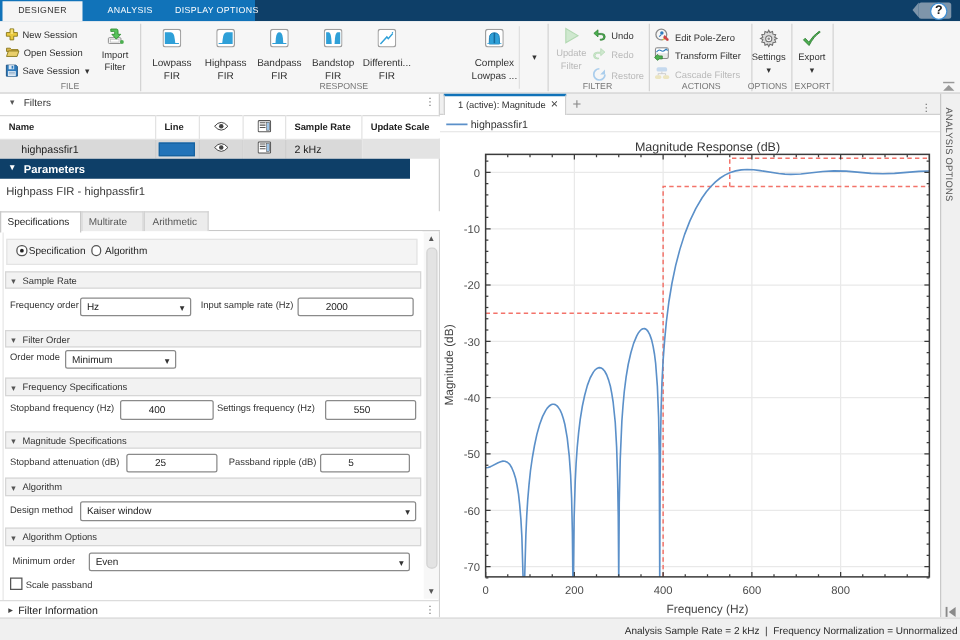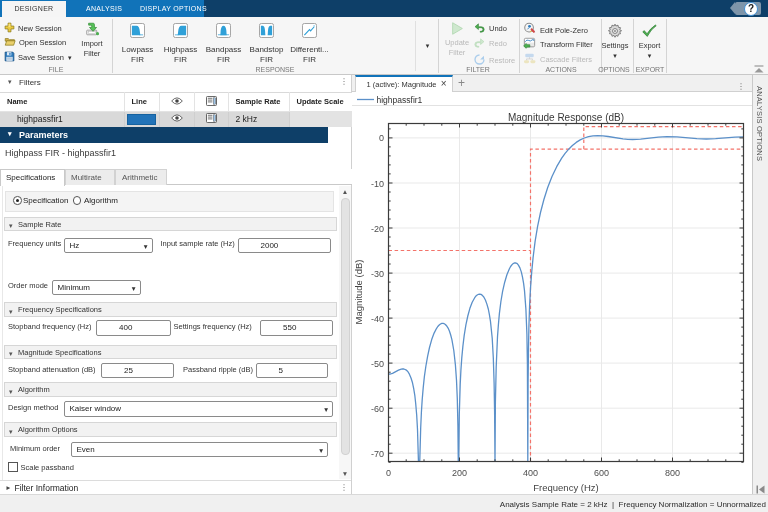--- a/index.html
+++ b/index.html
@@ -148,20 +148,29 @@
     </div>
     <div class="gbtn" style="left:288px">
       <div class="gico"><svg width="15" height="15" viewBox="0 0 16 16">
           <rect x="0.5" y="0.5" width="15" height="15" rx="2" fill="#fff" stroke="#9e9e9e"></rect>
           <path d="M2.5,13 L8,7 l1.2,1.5 L13,4" stroke="#2fa0d8" stroke-width="1.2" fill="none"></path>
           <path d="M12,3 l1.5,-0.5 -0.4,1.6" fill="#2fa0d8"></path>
           <path d="M8.6,10.5 v0.01 M9.2,12.5 v0.01" stroke="#888" stroke-width="1.2"></path>
         </svg></div>
       <div class="glab">Differenti...<br>FIR</div>
     </div>
+    <div class="gbtn" style="left:374px">
+      <div class="gico"><svg width="15" height="15" viewBox="0 0 16 16">
+          <rect x="0.5" y="0.5" width="15" height="15" rx="2" fill="#fff" stroke="#9e9e9e"></rect>
+          <path d="M3.6,13 L3.8,7.5 Q4,3.5 8,3.5 Q12,3.5 12.2,7.5 L12.4,13 Z" fill="#2fa0d8" stroke="#1b7db3" stroke-width="0.8"></path>
+          <path d="M8,3.5 v9.5" stroke="#16699c" stroke-width="1.3"></path>
+          <path d="M2,12.3 h12 v0.7 h-12 Z" fill="#2fa0d8"></path>
+        </svg></div>
+      <div class="glab">Complex<br>Lowpas ...</div>
+    </div>
 <div class="bigbtn" style="left:419px;top:4px;width:17px"><div style="height:20px"></div><span class="darr">▾</span></div>
 <div class="bigbtn gray" style="left:439px;top:4px;width:36px"><svg width="15" height="15" viewBox="0 0 17 17">
         <path d="M3,2 L14,8.5 L3,15 Z" fill="#cfe8cf" stroke="#b2d8b2"></path>
       </svg><div class="bl">Update<br>Filter</div></div>
 <div class="rowitem" style="left:474px;top:5.5px"><svg width="11" height="10" viewBox="0 0 13 12">
         <path d="M5.2,1 L1.2,4.4 L5.2,7.8 V5.6 h3.1 q2.3,0 2.3,2.2 q0,2.2 -2.3,2.2 h-1 V11 h1.2 q3.6,0 3.6,-3.3 q0,-3.2 -3.6,-3.2 H5.2 Z" fill="#4caf50" stroke="#2e7d32" stroke-width="0.7"></path>
       </svg>Undo</div>
 <div class="rowitem gray" style="left:474px;top:21px"><svg width="11" height="10" viewBox="0 0 13 12">
         <path d="M7.8,1 L11.8,4.4 L7.8,7.8 V5.6 H4.7 q-2.3,0 -2.3,2.2 q0,2.2 2.3,2.2 h1 V11 H4.5 q-3.6,0 -3.6,-3.3 q0,-3.2 3.6,-3.2 h3.3 Z" fill="#cfe8cf" stroke="#b2d8b2" stroke-width="0.7"></path>
       </svg>Redo</div>
@@ -262,24 +271,25 @@
       <div class="ptab" style="left:65px;width:50px">Multirate</div>
       <div class="ptab" style="left:115px;width:52px;padding-left:6px">Arithmetic</div>
     </div>
 <div class="pbody"></div>
 <div style="position:absolute;left:5px;top:115.5px;width:329px;height:21.5px;background:#f4f4f4;border:1px solid #e4e4e4"></div>
 <div class="radio sel" style="left:13px;top:121px"></div>
     <div class="rlab" style="left:23px;top:120.5px">Specification</div>
 <div class="radio" style="left:72.5px;top:121px"></div>
     <div class="rlab" style="left:84px;top:120.5px">Algorithm</div>
 <div class="secbar" style="top:141.5px"><span class="tri">▾</span>Sample Rate</div>
-    <div class="plab" style="left:8px;top:164px">Frequency units</div>
+    <div class="plab" style="left:8px;top:164px">Frequency order</div>
     <div class="combo" style="left:63.5px;top:162.5px;width:89px"><span>Hz</span><span class="carr">▾</span></div>
     <div class="plab" style="left:160.5px;top:164px">Input sample rate (Hz)</div>
     <div class="inp" style="left:237.5px;top:162.5px;width:93px">2000</div>
+    <div class="secbar" style="top:188.5px"><span class="tri">▾</span>Filter Order</div>
     <div class="plab" style="left:8px;top:206px">Order mode</div>
     <div class="combo" style="left:51.5px;top:204.5px;width:89px"><span>Minimum</span><span class="carr">▾</span></div>
     <div class="secbar" style="top:227px"><span class="tri">▾</span>Frequency Specifications</div>
     <div class="plab" style="left:8px;top:247px">Stopband frequency (Hz)</div>
     <div class="inp" style="left:96px;top:245px;width:75px">400</div>
     <div class="plab" style="left:173.5px;top:247px">Settings frequency (Hz)</div>
     <div class="inp" style="left:260px;top:245px;width:73px">550</div>
     <div class="secbar" style="top:269.5px"><span class="tri">▾</span>Magnitude Specifications</div>
     <div class="plab" style="left:8px;top:289.5px">Stopband attenuation (dB)</div>
     <div class="inp" style="left:101px;top:287.5px;width:72.5px">25</div>

